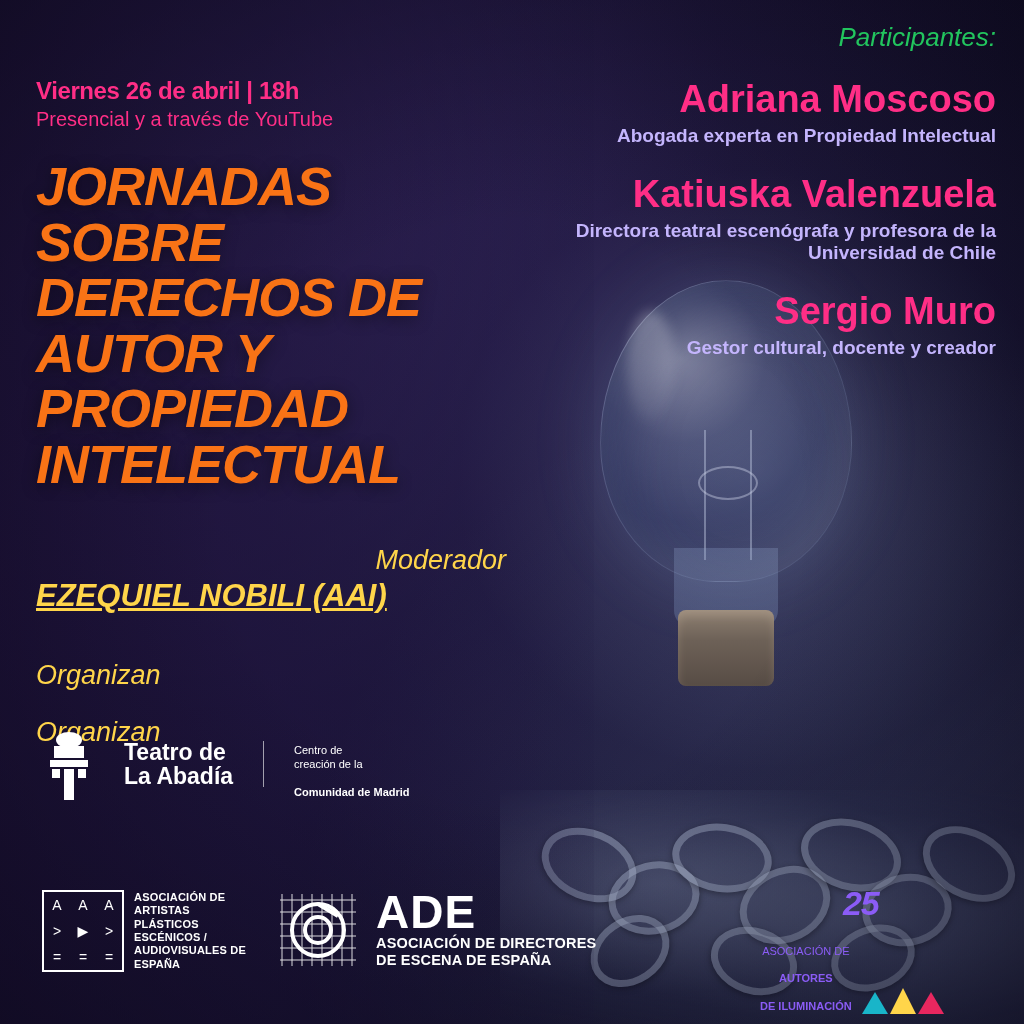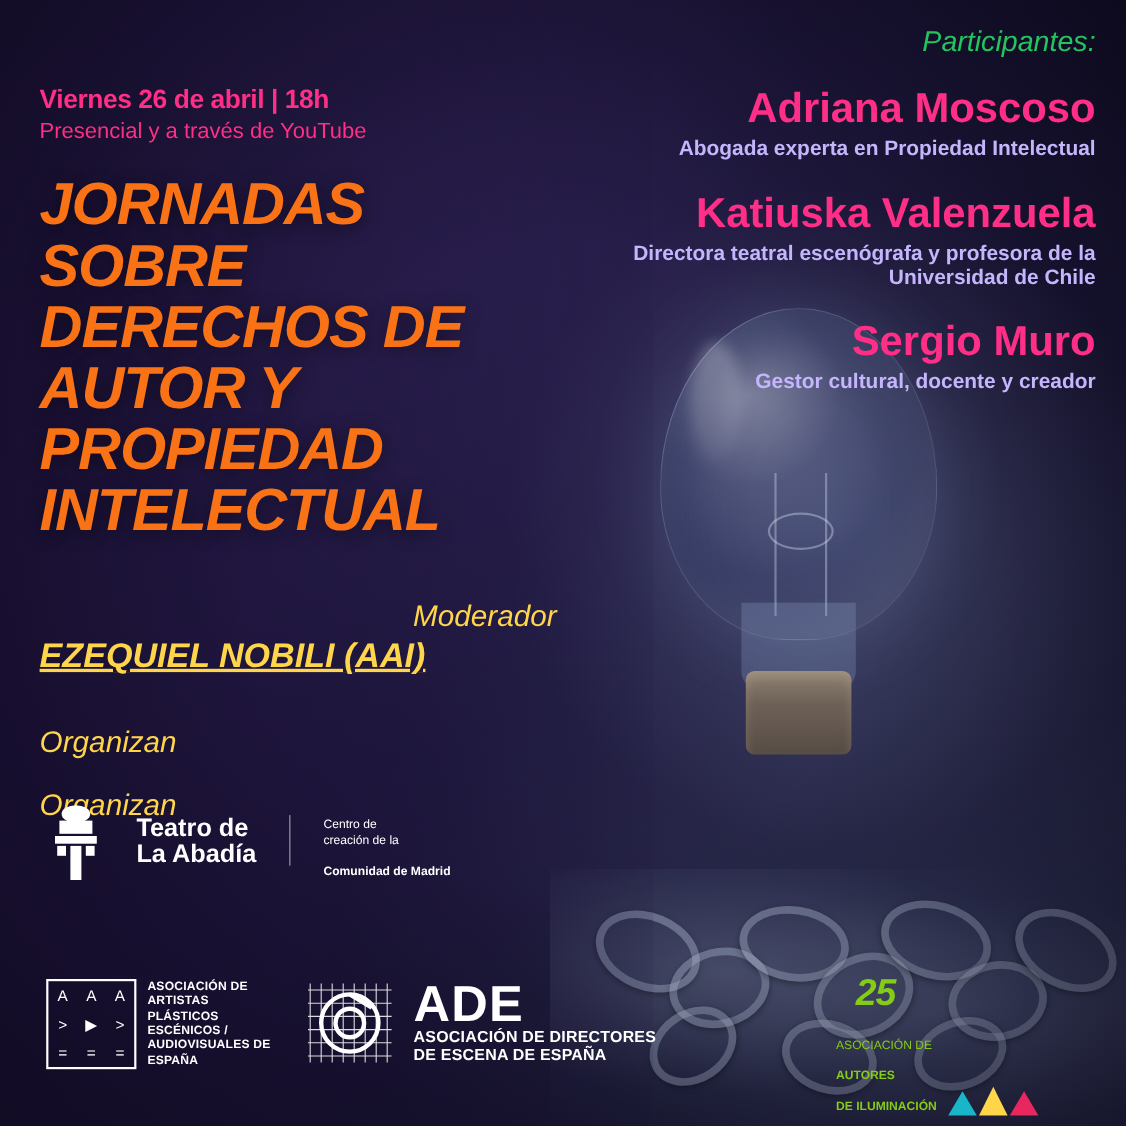--- a/index.html
+++ b/index.html
@@ -242,22 +242,22 @@
     margin-left: 8px;
   }
   .ade-mark { width: 88px; height: 80px; }
   .ade-word { font-size: 46px; font-weight: 700; letter-spacing: 1px; line-height: 0.95; }
   .ade-sub { font-size: 14.5px; font-weight: 700; line-height: 1.18; white-space: pre-line; letter-spacing: 0.2px; }
 
   .aai {
     position: absolute;
     left: 760px;
     top: 884px;
-    color: #84cc16;
-    text-align: left;
+    color: #8b5cf6;
+    text-align: center;
   }
   .aai-25 {
     font-size: 34px;
     font-weight: 700;
     font-style: italic;
     margin-left: 18px;
     letter-spacing: -1px;
   }
   .aai-row { display: flex; align-items: flex-end; gap: 10px; margin-top: 8px; }
   .aai-text { font-size: 11px; font-weight: 700; line-height: 1.25; white-space: pre-line; }

